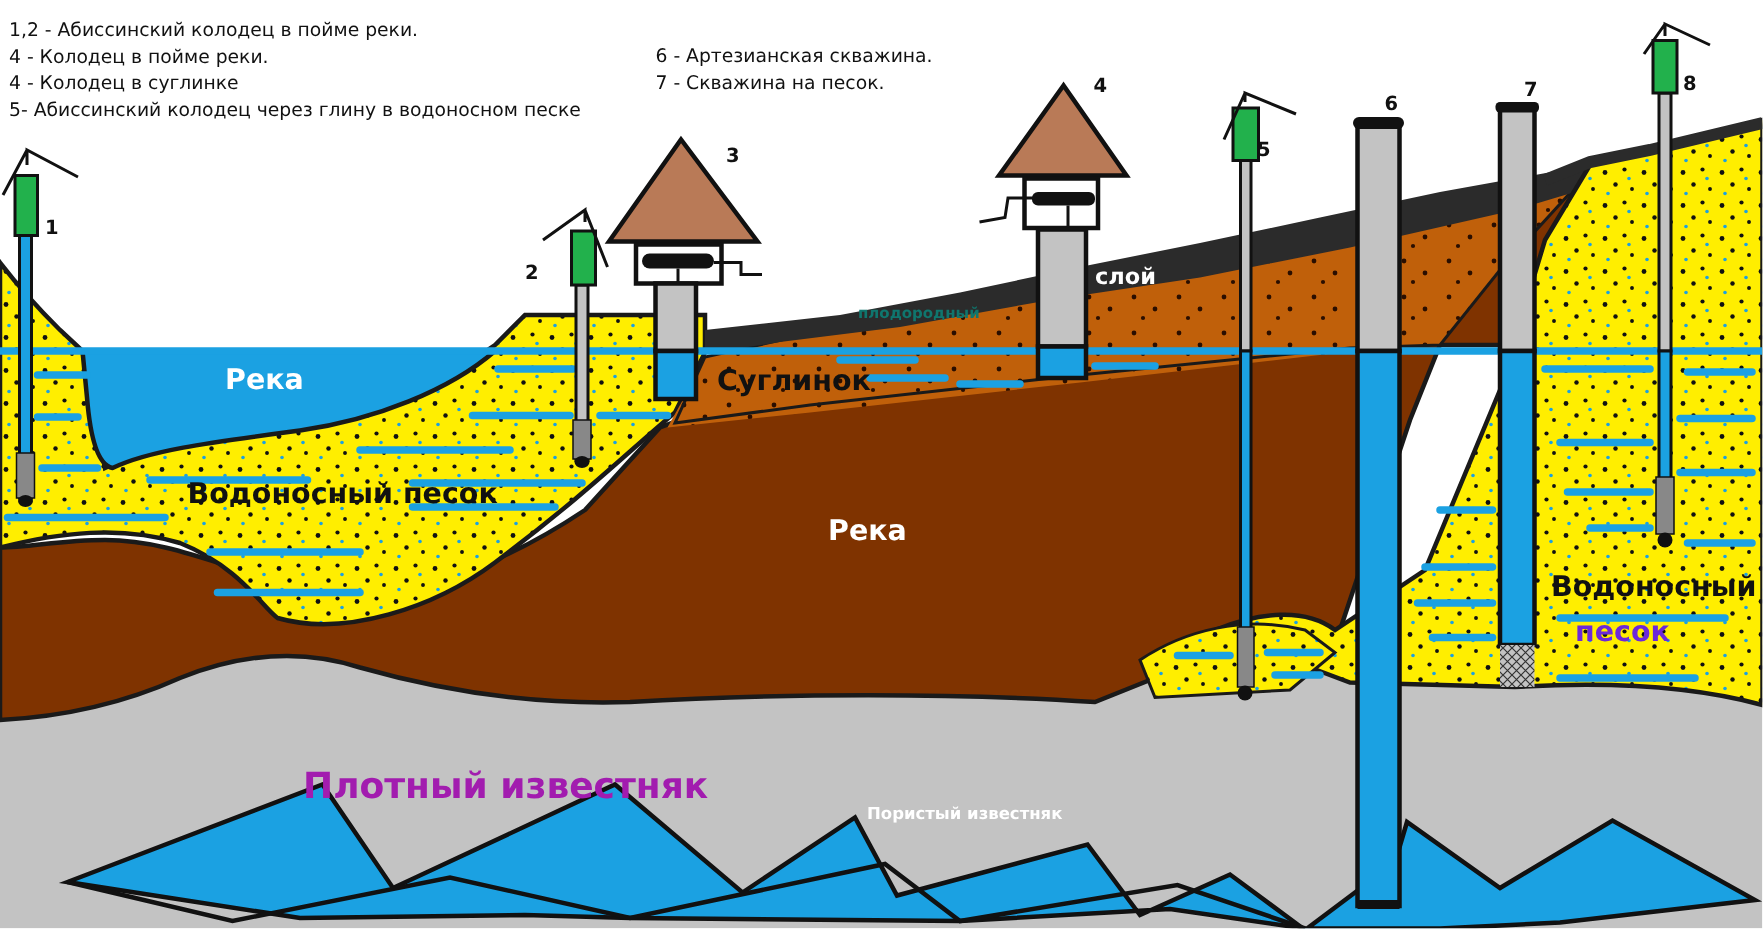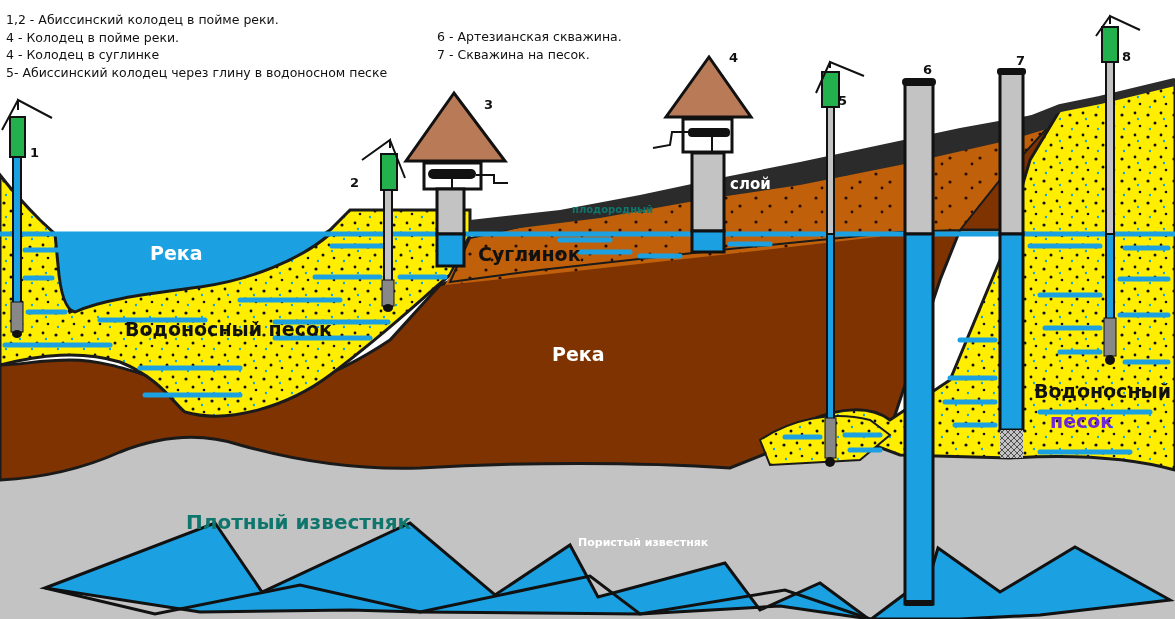--- a/index.html
+++ b/index.html
@@ -179,21 +179,21 @@
 </div>
 
 <div class="lbl" style="left:150px; top:242px; font-size:19px; color:#ffffff;">Река</div>
 <div class="lbl" style="left:125px; top:318px; font-size:19px; color:#111;">Водоносный песок</div>
 <div class="lbl" style="left:478px; top:243px; font-size:19px; color:#111;">Суглинок</div>
 <div class="lbl" style="left:572px; top:204px; font-size:10px; color:#0f766e;">плодородный</div>
 <div class="lbl" style="left:730px; top:175px; font-size:15px; color:#ffffff;">слой</div>
 <div class="lbl" style="left:552px; top:343px; font-size:19px; color:#ffffff;">Река</div>
 <div class="lbl" style="left:1034px; top:380px; font-size:19px; color:#111;">Водоносный</div>
 <div class="lbl" style="left:1050px; top:410px; font-size:19px; color:#6d28d9;">песок</div>
-<div class="lbl" style="left:186px; top:510px; font-size:20px; color:#0f766e;">Плотный известняк</div>
+<div class="lbl" style="left:202px; top:510px; font-size:24px; color:#a21caf;">Плотный известняк</div>
 <div class="lbl" style="left:578px; top:536px; font-size:11px; color:#ffffff;">Пористый известняк</div>
 
 <div class="num" style="left:30px; top:145px;">1</div>
 <div class="num" style="left:350px; top:175px;">2</div>
 <div class="num" style="left:484px; top:97px;">3</div>
 <div class="num" style="left:729px; top:50px;">4</div>
 <div class="num" style="left:838px; top:93px;">5</div>
 <div class="num" style="left:923px; top:62px;">6</div>
 <div class="num" style="left:1016px; top:53px;">7</div>
 <div class="num" style="left:1122px; top:49px;">8</div>

